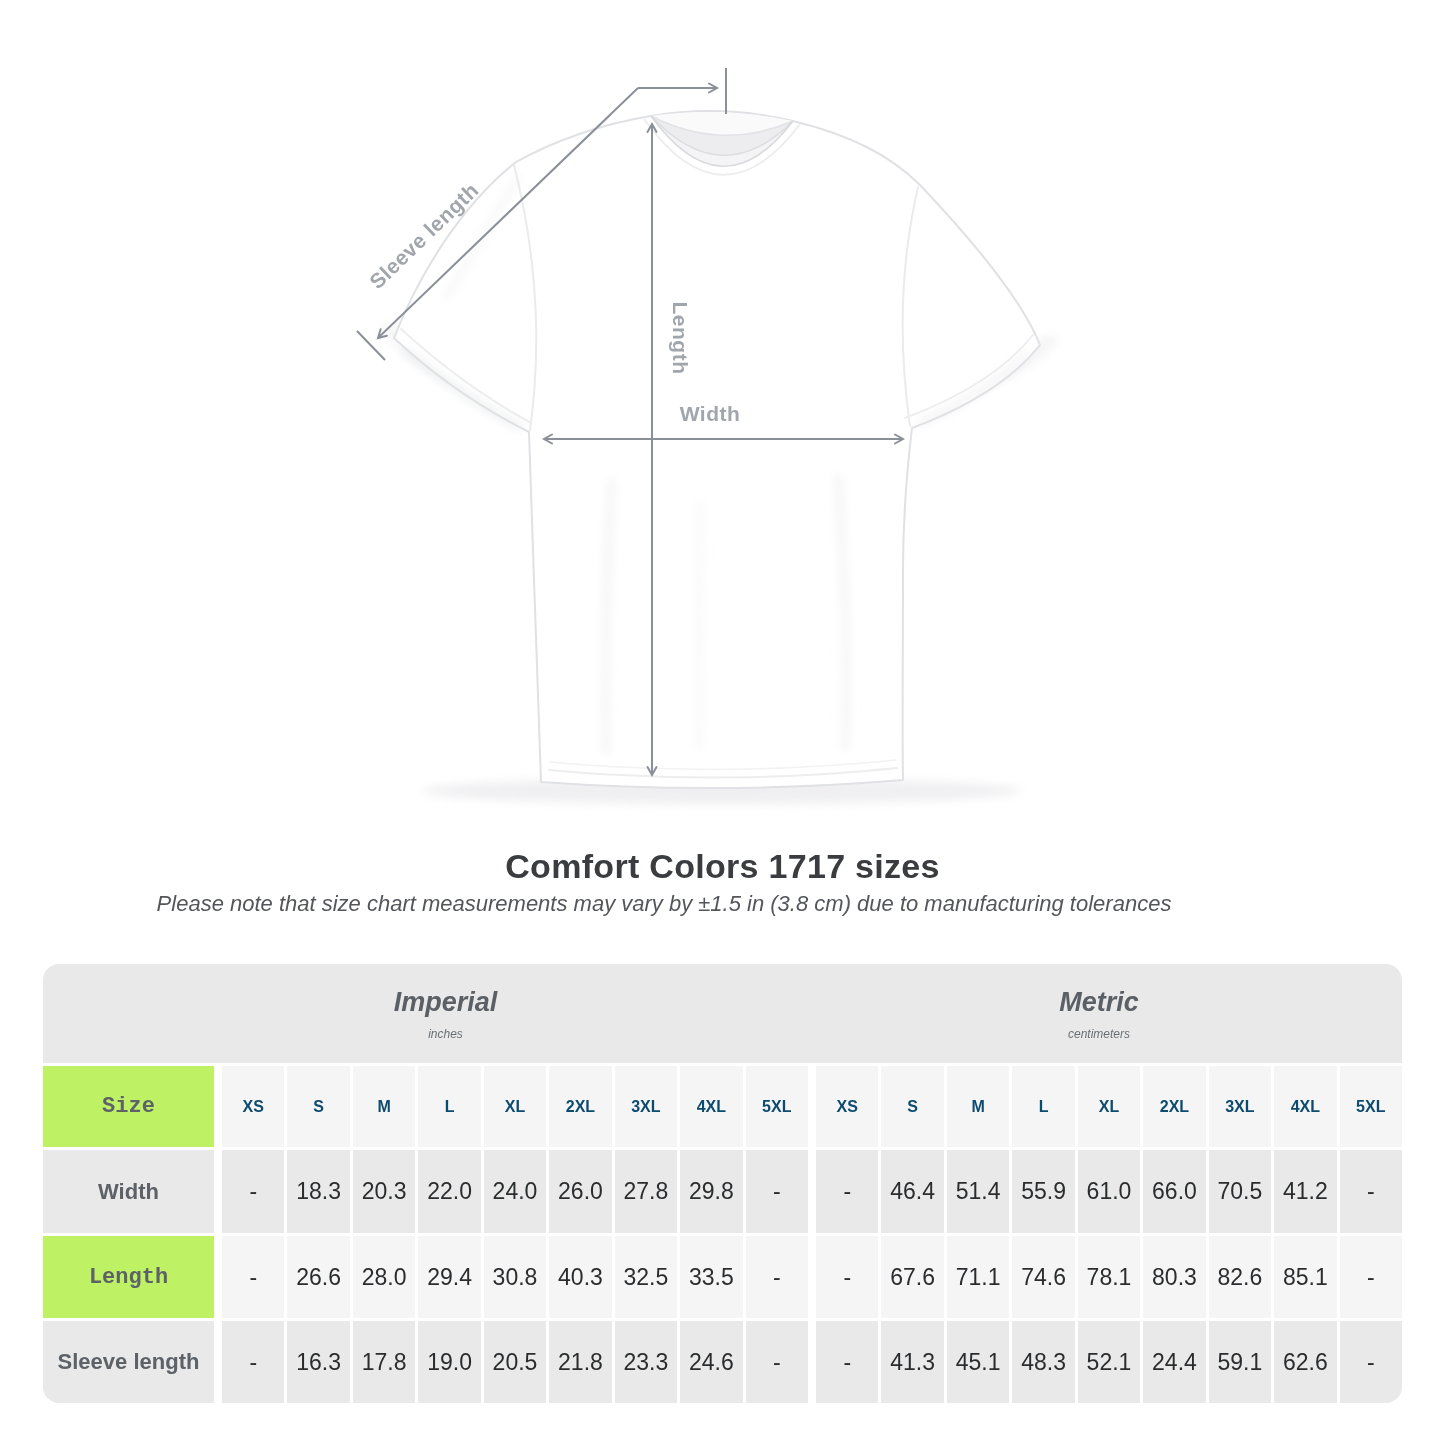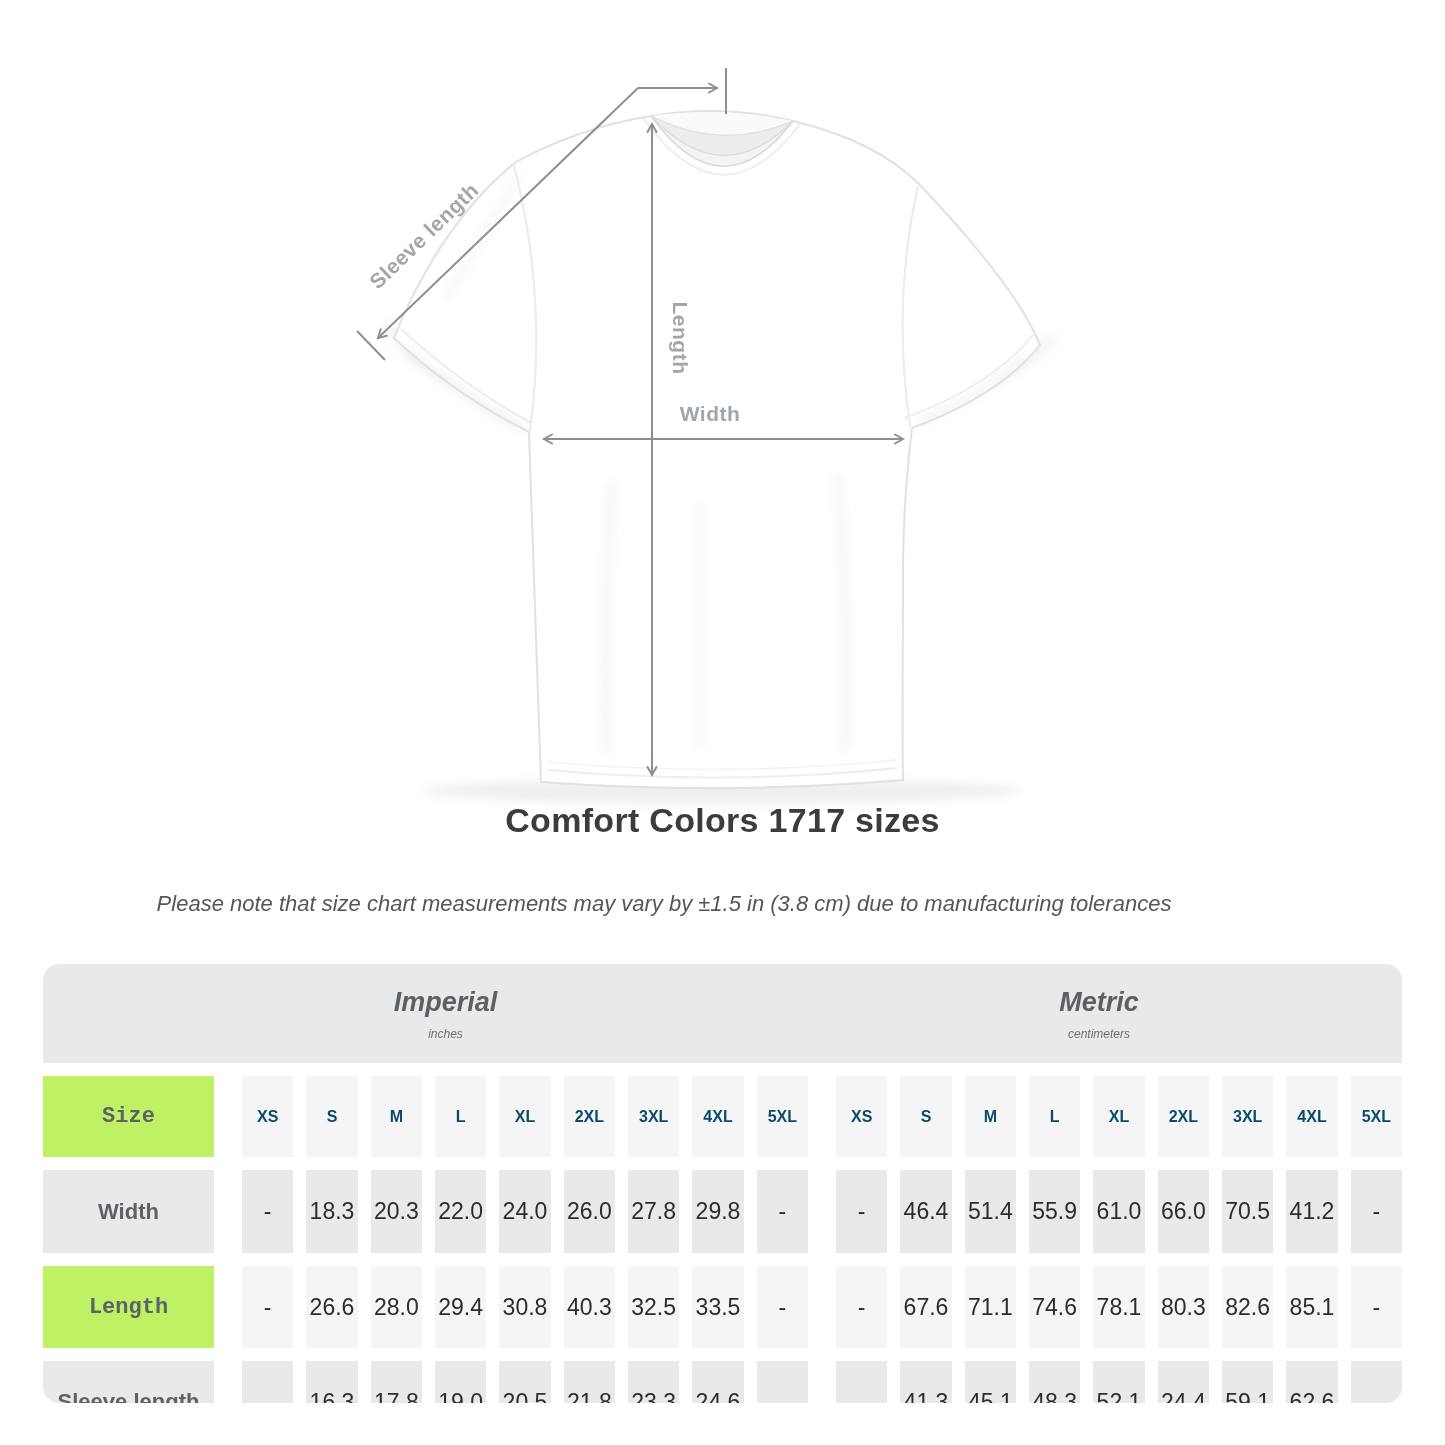--- a/index.html
+++ b/index.html
@@ -4,35 +4,35 @@
 <style>
   html,body{margin:0;padding:0;}
   body{
     width:1445px;height:1445px;position:relative;background:#ffffff;
     font-family:"Liberation Sans", sans-serif;overflow:hidden;
   }
   
   .figure{position:absolute;left:0;top:0;width:1445px;height:830px;}
   
   .title{
-    position:absolute;left:0;top:800px;width:1445px;text-align:center;
+    position:absolute;left:0;top:846px;width:1445px;text-align:center;
     font-size:34px;line-height:40px;font-weight:bold;color:#3a3c3f;letter-spacing:.3px;
   }
   .subtitle{
     position:absolute;left:0;top:892px;width:1328px;text-align:center;
     font-size:22px;line-height:24px;font-style:italic;color:#54565b;
   }
   
   .size-table{
     position:absolute;left:43px;top:964px;width:1359px;height:439px;
     border-radius:16px;overflow:hidden;background:#ffffff;
     display:grid;
     grid-template-columns:171px 2px repeat(9,1fr) 2px repeat(9,1fr);
     grid-template-rows:99px 81px 83px 82px 82px;
-    gap:13px;
+    gap:3px;
   }
   .band{
     grid-column:1/-1;background:#e9e9e9;display:flex;align-items:stretch;
   }
   .band-half{
     display:flex;flex-direction:column;align-items:center;justify-content:center;gap:9px;
   }
   .band-half.imperial{flex:0 0 765px;padding-left:40px;box-sizing:border-box;}
   .band-half.metric{flex:1 1 auto;padding-right:12px;box-sizing:border-box;}
   .unit-name{font-size:27px;font-weight:bold;font-style:italic;color:#5b6066;}

